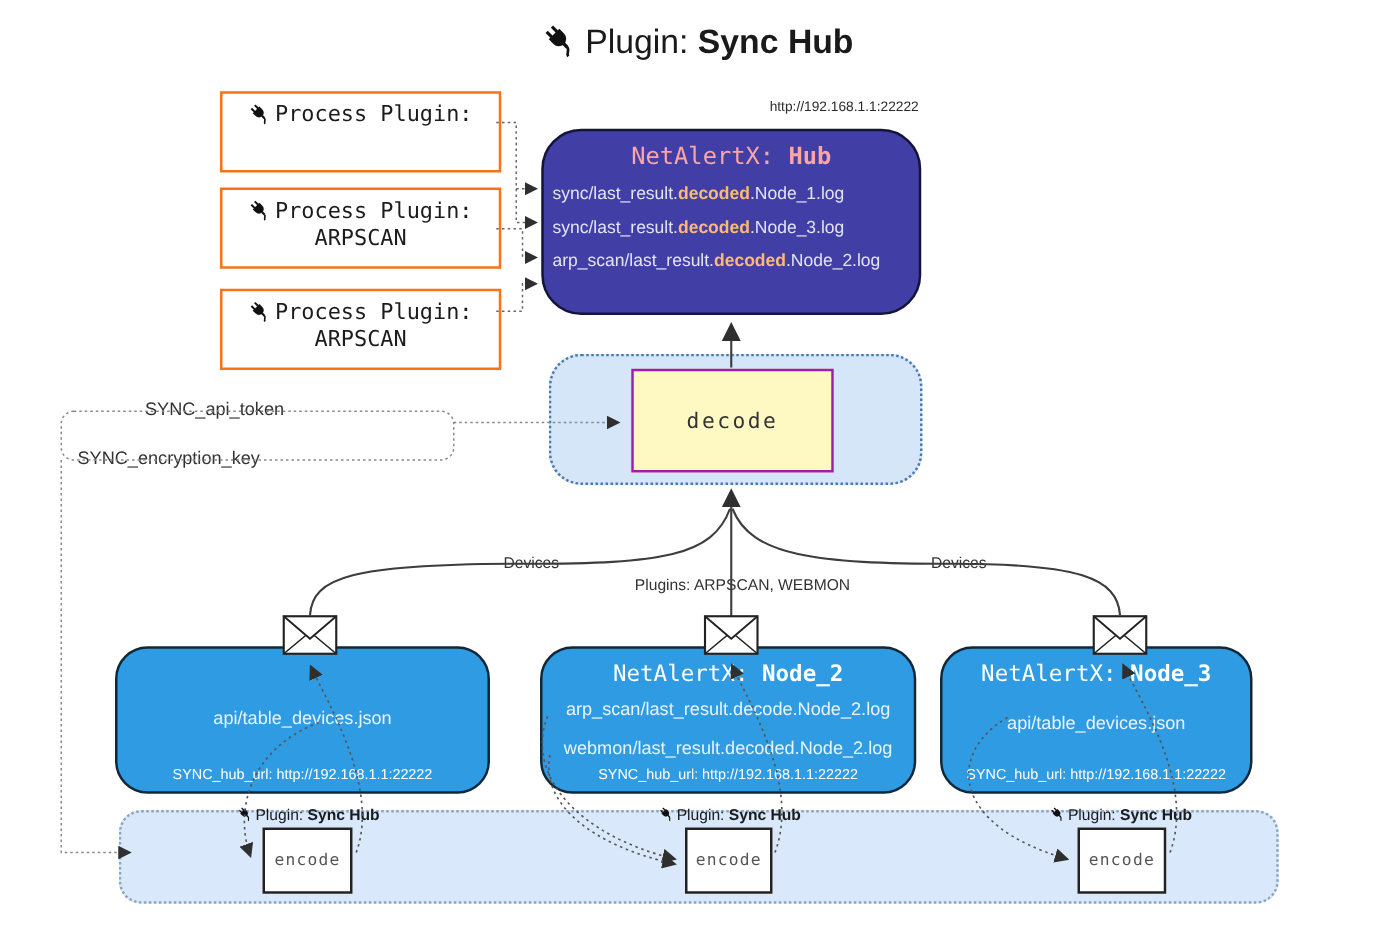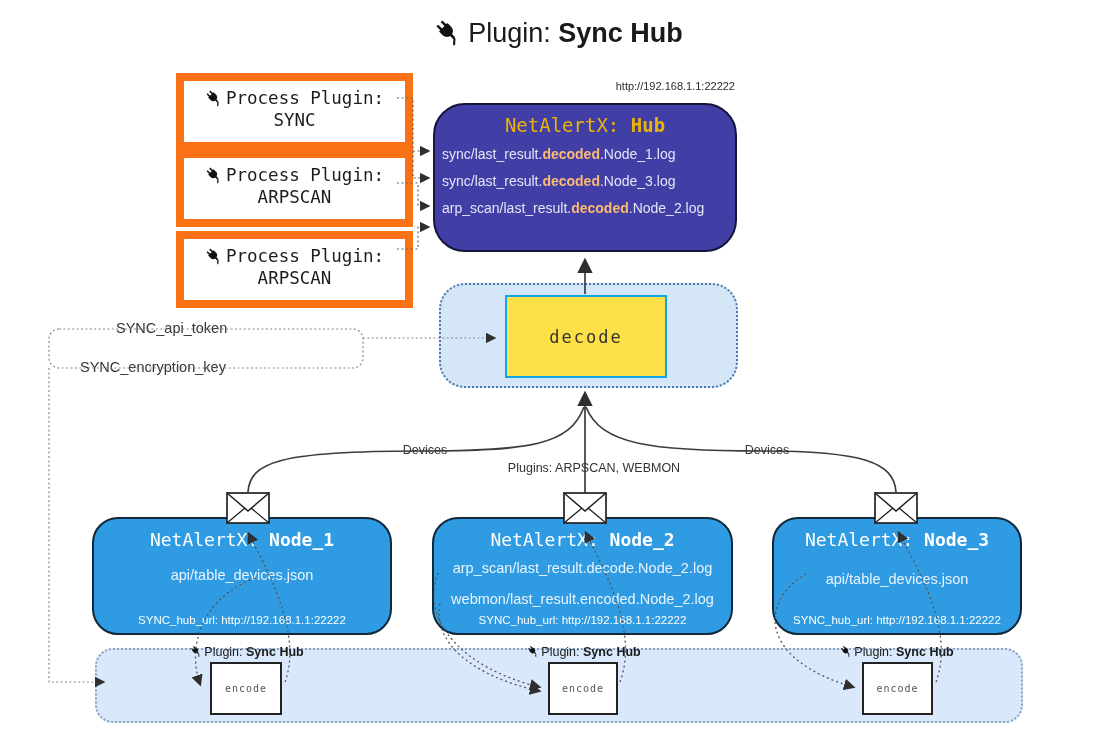--- a/index.html
+++ b/index.html
@@ -5,72 +5,72 @@
   html,body{margin:0;padding:0;background:#fff;}
   #stage{position:relative;width:1117px;height:754px;background:#fff;overflow:hidden;
          font-family:"Liberation Sans","DejaVu Sans",sans-serif;color:#222;}
   .mono{font-family:"DejaVu Sans Mono","Liberation Mono",monospace;}
   .abs{position:absolute;}
   
   #main-title{left:0;top:18px;width:1117px;text-align:center;font-size:27px;color:#1a1a1a;}
   #main-title .plug{width:30px;height:30px;vertical-align:-6px;margin-right:4px;display:inline-block;}
   #main-title b{font-weight:bold;}
   
-  .pbox{left:176px;width:221px;height:61px;background:#fff;border:8px solid #f97316;
+  .pbox{left:176px;width:221px;height:61px;background:#fff;border:2px solid #f97316;
         font-size:17.5px;color:#1c1c1c;text-align:center;}
   .pbox .r1{margin-top:7px;}
   .pbox .plug{width:19px;height:19px;vertical-align:-4px;margin-right:2px;display:inline-block;}
   .pbox .r2{margin-top:2px;}
   
   #hub-url{left:435px;top:80px;width:300px;text-align:right;font-size:11px;color:#2b2b2b;}
   #hub{left:433px;top:103px;width:304px;height:149px;border-radius:32px;
        background:var(--hub_fill,#413FA6);border:2.5px solid #15153a;box-sizing:border-box;}
   #hub .htitle{position:absolute;left:0;top:9px;width:100%;text-align:center;
-       font-size:19px;color:#eab308;}
+       font-size:19px;color:#fca5a5;}
   #hub .htitle b{font-weight:bold;}
   .hlog{position:absolute;left:7px;width:295px;font-size:14px;color:#E4E4F6;white-space:nowrap;}
   .hlog b{font-weight:bold;color:#fdba74;}
   
   #decode-panel{left:439px;top:283px;width:299px;height:105px;border-radius:26px;
        background:var(--panel_fill,#D5E6F9);border:2px dotted #4a79ad;box-sizing:border-box;}
-  #decode-box{left:505px;top:295px;width:162px;height:83px;background:#fde047;border:2px solid #0ea5e9;
+  #decode-box{left:505px;top:295px;width:162px;height:83px;background:#fef9c3;border:2px solid #a21caf;
        box-sizing:border-box;display:flex;align-items:center;justify-content:center;
        font-size:17px;color:#333;letter-spacing:2px;}
   
   .setlabel{background:#fff;font-size:14.5px;color:#333;padding:0 4px;white-space:nowrap;}
   #api-token{left:112px;top:320px;}
-  #enc-key{left:76px;top:359px;}
+  #enc-key{left:58px;top:359px;}
   
   .edgelabel{background:#fff;font-size:12.5px;color:#333;white-space:nowrap;text-align:center;padding:0 5px;}
   #lbl-dev-l{left:383px;top:443px;width:74px;}
   #lbl-dev-r{left:725px;top:443px;width:74px;}
   #lbl-plugins{left:495px;top:461px;width:188px;}
   
   .node{top:517px;height:118px;border-radius:26px;background:var(--node_fill,#2E9BE2);
         border:2px solid #10283a;box-sizing:border-box;color:#fff;}
   #node1{left:92px;width:300px;}
   #node2{left:432px;width:301px;}
-  #node3{left:772px;width:250px;padding-left:25px;}
+  #node3{left:752px;width:250px;padding-left:25px;}
   .node .ntitle{position:absolute;left:0;top:10px;width:100%;text-align:center;font-size:18px;color:#fff;}
   .node .ntitle b{font-weight:bold;}
   .nline{position:absolute;left:0;width:100%;text-align:center;font-size:14.5px;color:#E9F4FE;white-space:nowrap;}
   .nfooter{position:absolute;left:0;bottom:7px;width:100%;text-align:center;font-size:11.5px;color:#fff;white-space:nowrap;}
   
   #band{left:95px;top:648px;width:928px;height:75px;border-radius:18px;
         background:var(--band_fill,#D9E9FB);border:2px dotted #8ba3bd;box-sizing:border-box;}
   .bandlabel{top:645px;font-size:12.5px;color:#1a1a1a;white-space:nowrap;text-align:center;}
   .bandlabel .plug{width:13px;height:13px;vertical-align:-2px;margin-right:1px;display:inline-block;}
   .bandlabel b{font-weight:bold;}
   #blabel1{left:187px;width:120px;}
   #blabel2{left:524px;width:120px;}
   #blabel3{left:837px;width:120px;}
   .encode{top:662px;height:53px;background:#fff;border:2px solid #222;box-sizing:border-box;
         display:flex;align-items:center;justify-content:center;
         font-family:"DejaVu Sans Mono","Liberation Mono",monospace;
-        font-size:10px;color:#555;letter-spacing:1px;}
+        font-size:13px;color:#555;letter-spacing:1px;}
   #encode1{left:210px;width:72px;}
   #encode2{left:548px;width:70px;}
   #encode3{left:862px;width:71px;}
   #overlay{position:absolute;left:0;top:0;width:1117px;height:754px;pointer-events:none;}
 </style>
 </head>
 <body>
 
 <div id="stage">
 
@@ -90,21 +90,20 @@
   <div class="pbox abs mono" style="top:73px">
     <div class="r1"><span class="plug plug-slot"><svg viewBox="0 0 24 24" style="width:100%;height:100%">
             <g transform="rotate(-45 12 12)">
               <rect x="8.6" y="1.2" width="2" height="5.2" fill="#111"></rect>
               <rect x="13.4" y="1.2" width="2" height="5.2" fill="#111"></rect>
               <path d="M7.2 5.5 h9.6 v4.2 a4.8 4.8 0 0 1 -4.8 4.8 a4.8 4.8 0 0 1 -4.8 -4.8 z" fill="#111"></path>
               <rect x="10.9" y="14" width="2.2" height="3.4" fill="#111"></rect>
               <path d="M12 17.2 c0 3 -3.4 2.2 -3.6 4.8" stroke="#111" stroke-width="1.7" fill="none"></path>
             </g>
           </svg></span><span>Process Plugin:</span></div>
-    <div class="r2">SYNC</div>
   </div>
   <div class="pbox abs mono" style="top:150px">
     <div class="r1"><span class="plug plug-slot"><svg viewBox="0 0 24 24" style="width:100%;height:100%">
             <g transform="rotate(-45 12 12)">
               <rect x="8.6" y="1.2" width="2" height="5.2" fill="#111"></rect>
               <rect x="13.4" y="1.2" width="2" height="5.2" fill="#111"></rect>
               <path d="M7.2 5.5 h9.6 v4.2 a4.8 4.8 0 0 1 -4.8 4.8 a4.8 4.8 0 0 1 -4.8 -4.8 z" fill="#111"></path>
               <rect x="10.9" y="14" width="2.2" height="3.4" fill="#111"></rect>
               <path d="M12 17.2 c0 3 -3.4 2.2 -3.6 4.8" stroke="#111" stroke-width="1.7" fill="none"></path>
             </g>
@@ -136,28 +135,27 @@
   <div id="decode-box" class="abs mono">decode</div>
 
   <div id="api-token" class="setlabel abs">SYNC_api_token</div>
   <div id="enc-key" class="setlabel abs">SYNC_encryption_key</div>
 
   <div id="lbl-dev-l" class="edgelabel abs">Devices</div>
   <div id="lbl-plugins" class="edgelabel abs">Plugins: ARPSCAN, WEBMON</div>
   <div id="lbl-dev-r" class="edgelabel abs">Devices</div>
 
   <div id="node1" class="node abs">
-    <div class="ntitle mono"><span>NetAlertX:</span> <b>Node_1</b></div>
     <div class="nline" style="top:48px">api/table_devices.json</div>
     <div class="nfooter">SYNC_hub_url: http://192.168.1.1:22222</div>
   </div>
   <div id="node2" class="node abs">
     <div class="ntitle mono"><span>NetAlertX:</span> <b>Node_2</b></div>
     <div class="nline" style="top:41px">arp_scan/last_result.decode.Node_2.log</div>
-    <div class="nline" style="top:72px">webmon/last_result.encoded.Node_2.log</div>
+    <div class="nline" style="top:72px">webmon/last_result.decoded.Node_2.log</div>
     <div class="nfooter">SYNC_hub_url: http://192.168.1.1:22222</div>
   </div>
   <div id="node3" class="node abs">
     <div class="ntitle mono"><span>NetAlertX:</span> <b>Node_3</b></div>
     <div class="nline" style="top:52px">api/table_devices.json</div>
     <div class="nfooter">SYNC_hub_url: http://192.168.1.1:22222</div>
   </div>
 
   <div id="band" class="abs"></div>
   <div id="blabel1" class="bandlabel abs">

